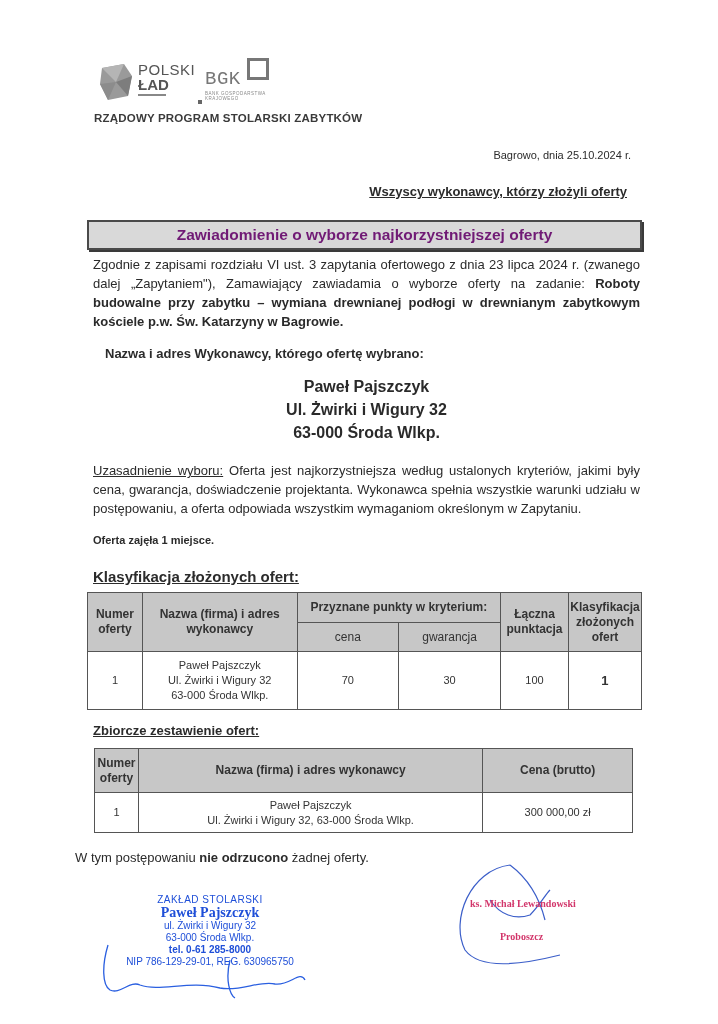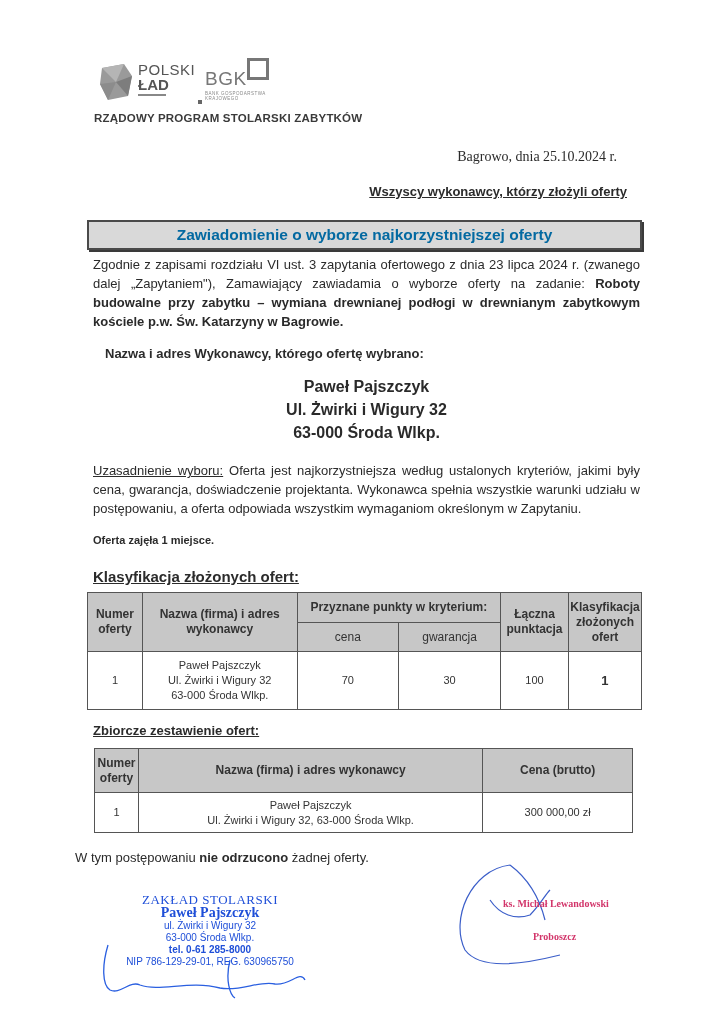--- a/index.html
+++ b/index.html
@@ -6,33 +6,33 @@
   body { width: 718px; height: 1024px; position: relative; overflow: hidden;
          font-family: "Liberation Sans", sans-serif; color: #2b2b2b; }
   .abs { position: absolute; }
 
   
   .pl-logo { left: 98px; top: 62px; width: 70px; height: 42px; }
   .pl-text { left: 138px; top: 62px; font-weight: bold; font-size: 15px; line-height: 15px; color: #555; }
   .pl-text .l1 { font-weight: normal; letter-spacing: 0.5px; }
   .pl-text .bar { width: 28px; height: 2px; background: #888; margin-top: 2px; }
   .bgk { left: 205px; top: 68px; }
-  .bgk-letters { font-family: Liberation Sans, sans-serif; font-size: 19px; color: #777; letter-spacing: 0.5px; margin-top: 32px; }
+  .bgk-letters { font-family: Liberation Mono, monospace; font-size: 19px; color: #777; letter-spacing: 0.5px; margin-top: 32px; }
   .bgk-sq { left: 247px; top: 58px; width: 16px; height: 16px; border: 3px solid #777; }
   .bgk-sub { left: 205px; top: 91px; font-size: 4.5px; color: #888; line-height: 5px; letter-spacing: 0.5px; }
   .bgk-dot { left: 198px; top: 100px; width: 4px; height: 4px; background: #666; }
   .program { left: 94px; top: 112px; font-size: 11.5px; font-weight: bold; color: #3a3a3a; letter-spacing: 0.2px; }
 
-  .date { right: 101px; top: 149px; font-size: 14px; font-family: Liberation Serif, serif; }
+  .date { right: 87px; top: 149px; font-size: 11px; }
   .recipients { right: 91px; top: 184px; font-size: 13px; font-weight: bold; text-decoration: underline; }
 
   .titlebox { left: 87px; top: 220px; width: 551px; height: 26px;
               background: #d9d9d9; border: 2px solid #4a4a4a;
               box-shadow: 2px 2px 0 #3a3a3a; text-align: center;
-              font-weight: bold; font-size: 15.5px; line-height: 26px; color: #0369a1; }
+              font-weight: bold; font-size: 15.5px; line-height: 26px; color: #701a75; }
 
   .para { left: 93px; width: 547px; font-size: 13px; line-height: 19px; text-align: justify; }
   .p1 { top: 255px; }
   .p1 b { color: #2a2a2a; }
   .lbl-winner { left: 93px; top: 346px; font-size: 13px; font-weight: bold; padding-left: 12px; }
   .winner { left: 93px; width: 547px; top: 375px; text-align: center; font-size: 16px;
             font-weight: bold; line-height: 23px; color: #2a2a2a; }
   .p2 { top: 461px; }
   .u { text-decoration: underline; }
   .place { left: 93px; top: 534px; font-size: 11px; font-weight: bold; }
@@ -46,25 +46,25 @@
   td { color: #333; line-height: 15px; background: #fff; }
   .t1 { left: 87px; top: 592px; width: 555px; }
   .t2 { left: 94px; top: 748px; width: 539px; }
 
   .final { left: 75px; top: 850px; font-size: 13px; }
 
   
   .stamp-l { left: 95px; top: 893px; width: 230px; color: #1f4fd8; text-align: center; }
   .hand-date { font-family: "DejaVu Sans", sans-serif; font-style: italic; font-size: 15px;
                letter-spacing: 1px; color: #2a5fe0; text-align: left; }
-  .st-firm { font-family: Liberation Serif, serif; font-size: 13px; letter-spacing: 0.5px; line-height: 13px; }
+  .st-firm { font-family: Liberation Sans, sans-serif; font-size: 10px; letter-spacing: 0.5px; line-height: 13px; }
   .st-name { font-family: "Liberation Serif", serif; font-weight: bold; font-size: 14px; line-height: 14px; }
   .st-line { font-size: 10px; line-height: 12px; }
   .sig-l { left: 100px; top: 940px; width: 210px; height: 60px; }
-  .stamp-r { left: 470px; top: 898px; width: 140px; color: #d2356a; font-family: "Liberation Serif", serif; font-weight: bold; margin-left: 33px; }
+  .stamp-r { left: 470px; top: 898px; width: 140px; color: #d2356a; font-family: "Liberation Serif", serif; font-weight: bold; }
   .stamp-r .n { font-size: 10px; }
   .stamp-r .r { font-size: 10px; margin-top: 22px; margin-left: 30px; }
   .sig-r { left: 450px; top: 860px; width: 150px; height: 110px; }
 </style>
 </head>
 <body>
 
 <div class="abs pl-logo">
   <svg width="40" height="40" viewBox="0 0 40 40">
     <polygon points="4,6 26,2 34,14 30,34 10,38 2,22" fill="#9a9a9a"></polygon>

